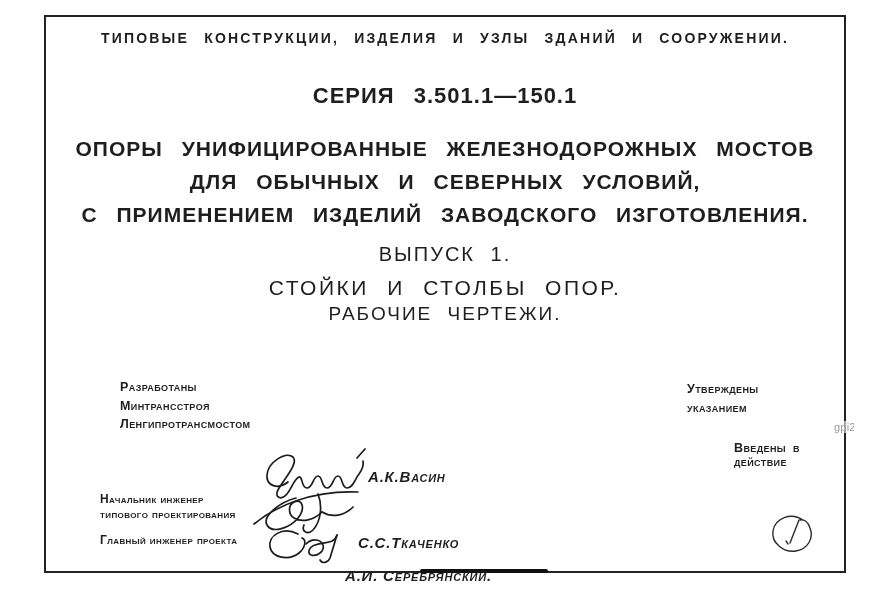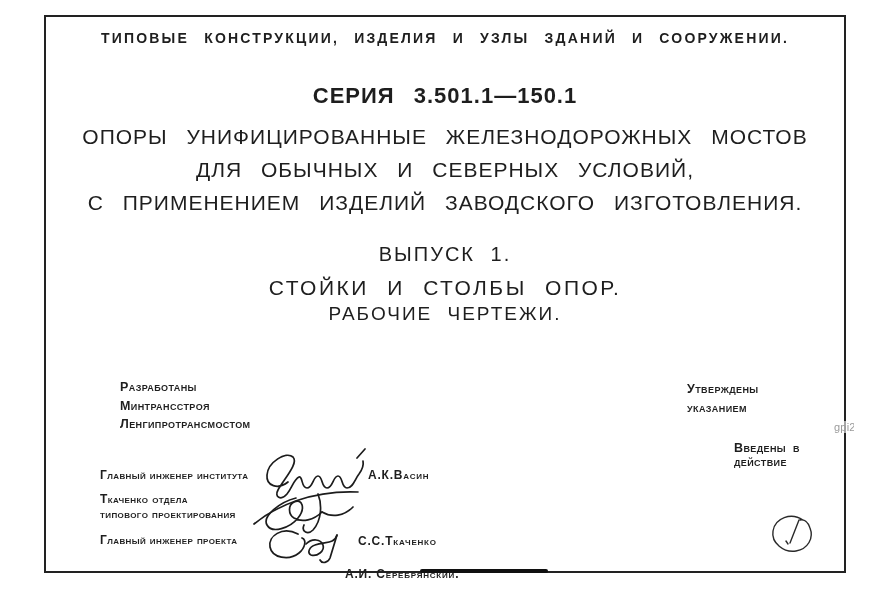--- a/index.html
+++ b/index.html
@@ -11,31 +11,31 @@
     position:absolute;left:44px;top:15px;width:802px;height:558px;
     border:2px solid #222;box-sizing:border-box;
   }
   .heavy-seg{
     position:absolute;left:420px;top:569px;width:128px;height:4px;
     background:#101010;border-radius:2px;
   }
   .centered{position:absolute;left:44px;width:802px;text-align:center;white-space:nowrap;}
   .doc-header{top:30px;font-size:14px;letter-spacing:2.2px;word-spacing:9px;font-weight:bold;}
   .series{top:83px;font-size:22px;letter-spacing:1px;word-spacing:12px;font-weight:bold;}
-  .title-block{top:120px;font-size:21px;letter-spacing:1px;word-spacing:12px;line-height:33px;font-weight:normal;}
+  .title-block{top:132px;font-size:21px;letter-spacing:1px;word-spacing:12px;line-height:33px;font-weight:bold;}
   .issue{top:243px;font-size:20px;letter-spacing:2px;word-spacing:8px;}
   .subtitle1{top:276px;font-size:21px;letter-spacing:2.5px;word-spacing:10px;}
   .subtitle2{top:303px;font-size:19px;letter-spacing:2px;word-spacing:8px;}
   .sc{font-variant:small-caps;}
   .small-block{position:absolute;font-size:12.5px;line-height:18.5px;letter-spacing:0.4px;font-weight:bold;}
   .dev{left:100px;top:378px;margin-left:20px;}
   .appr{left:687px;top:380px;}
   .effective{position:absolute;left:688px;top:441px;font-size:12.5px;letter-spacing:0.4px;word-spacing:3px;font-weight:bold;padding-left:46px;}
   .sig-label{position:absolute;font-size:12px;line-height:15px;letter-spacing:0.4px;font-weight:bold;}
-  .sig-name{position:absolute;font-size:12px;letter-spacing:0.8px;font-weight:bold;white-space:nowrap;}
+  .sig-name{position:absolute;font-size:15px;letter-spacing:0.8px;font-weight:bold;white-space:nowrap;font-style:italic;}
   .sig-svg{position:absolute;}
   .sig-svg path{fill:none;stroke:#1c1c1c;stroke-width:1.7;stroke-linecap:round;stroke-linejoin:round;}
   .mark-svg{position:absolute;left:765px;top:510px;}
   .mark-svg path{fill:none;stroke:#2a2a2a;stroke-width:1.4;stroke-linecap:round;}
   .watermark{
     position:absolute;left:833px;top:421px;font-size:11px;color:#9b9b9b;
     letter-spacing:0.2px;background:rgba(255,255,255,0.6);padding:0 1px;z-index:3;
   }
 </style>
 </head>
@@ -70,29 +70,28 @@
 
   <div class="small-block appr sc">
     <div>Утверждены</div>
     <div>указанием</div>
   </div>
 
   <div class="effective sc">Введены в действие</div>
 
   <div class="watermark">gpi22.ru</div>
 
-  <div class="sig-label sc" style="left:100px;top:468px;">Главный инженер института</div>
   <svg class="sig-svg" style="left:256px;top:446px;" width="118" height="60" viewBox="0 0 118 60">
     <path d="M32,36 C22,44 10,40 11,29 C12,16 30,5 37,11 C43,17 28,33 22,44 C18,51 25,55 31,48 C36,42 38,33 43,31 C47,30 45,42 51,42 C57,42 57,30 62,30 C67,30 65,42 71,42 C77,42 77,30 82,30 C87,30 85,42 91,42 C97,42 99,33 103,28 C106,24 108,20 107,15"></path>
     <path d="M101,12 L109,3"></path>
   </svg>
   <div class="sig-name sc" style="left:368px;top:468px;">А.К.Васин</div>
 
   <div class="sig-label sc" style="left:100px;top:492px;">
-    <div>Ткаченко отдела</div>
+    <div>Начальник инженер</div>
     <div>типового проектирования</div>
   </div>
   <svg class="sig-svg" style="left:250px;top:478px;" width="112" height="64" viewBox="0 0 112 64">
     <path d="M4,46 C26,28 62,12 108,14"></path>
     <path d="M46,20 C30,24 12,38 17,47 C22,56 40,50 48,40 C56,30 52,20 44,24 C38,27 38,36 44,40 C52,45 64,42 72,34"></path>
     <path d="M68,16 C72,26 72,42 63,52 C58,57 51,54 54,47"></path>
     <path d="M72,34 C82,40 94,38 103,29"></path>
   </svg>
   <div class="sig-name sc" style="left:358px;top:534px;">С.С.Ткаченко</div>
 

